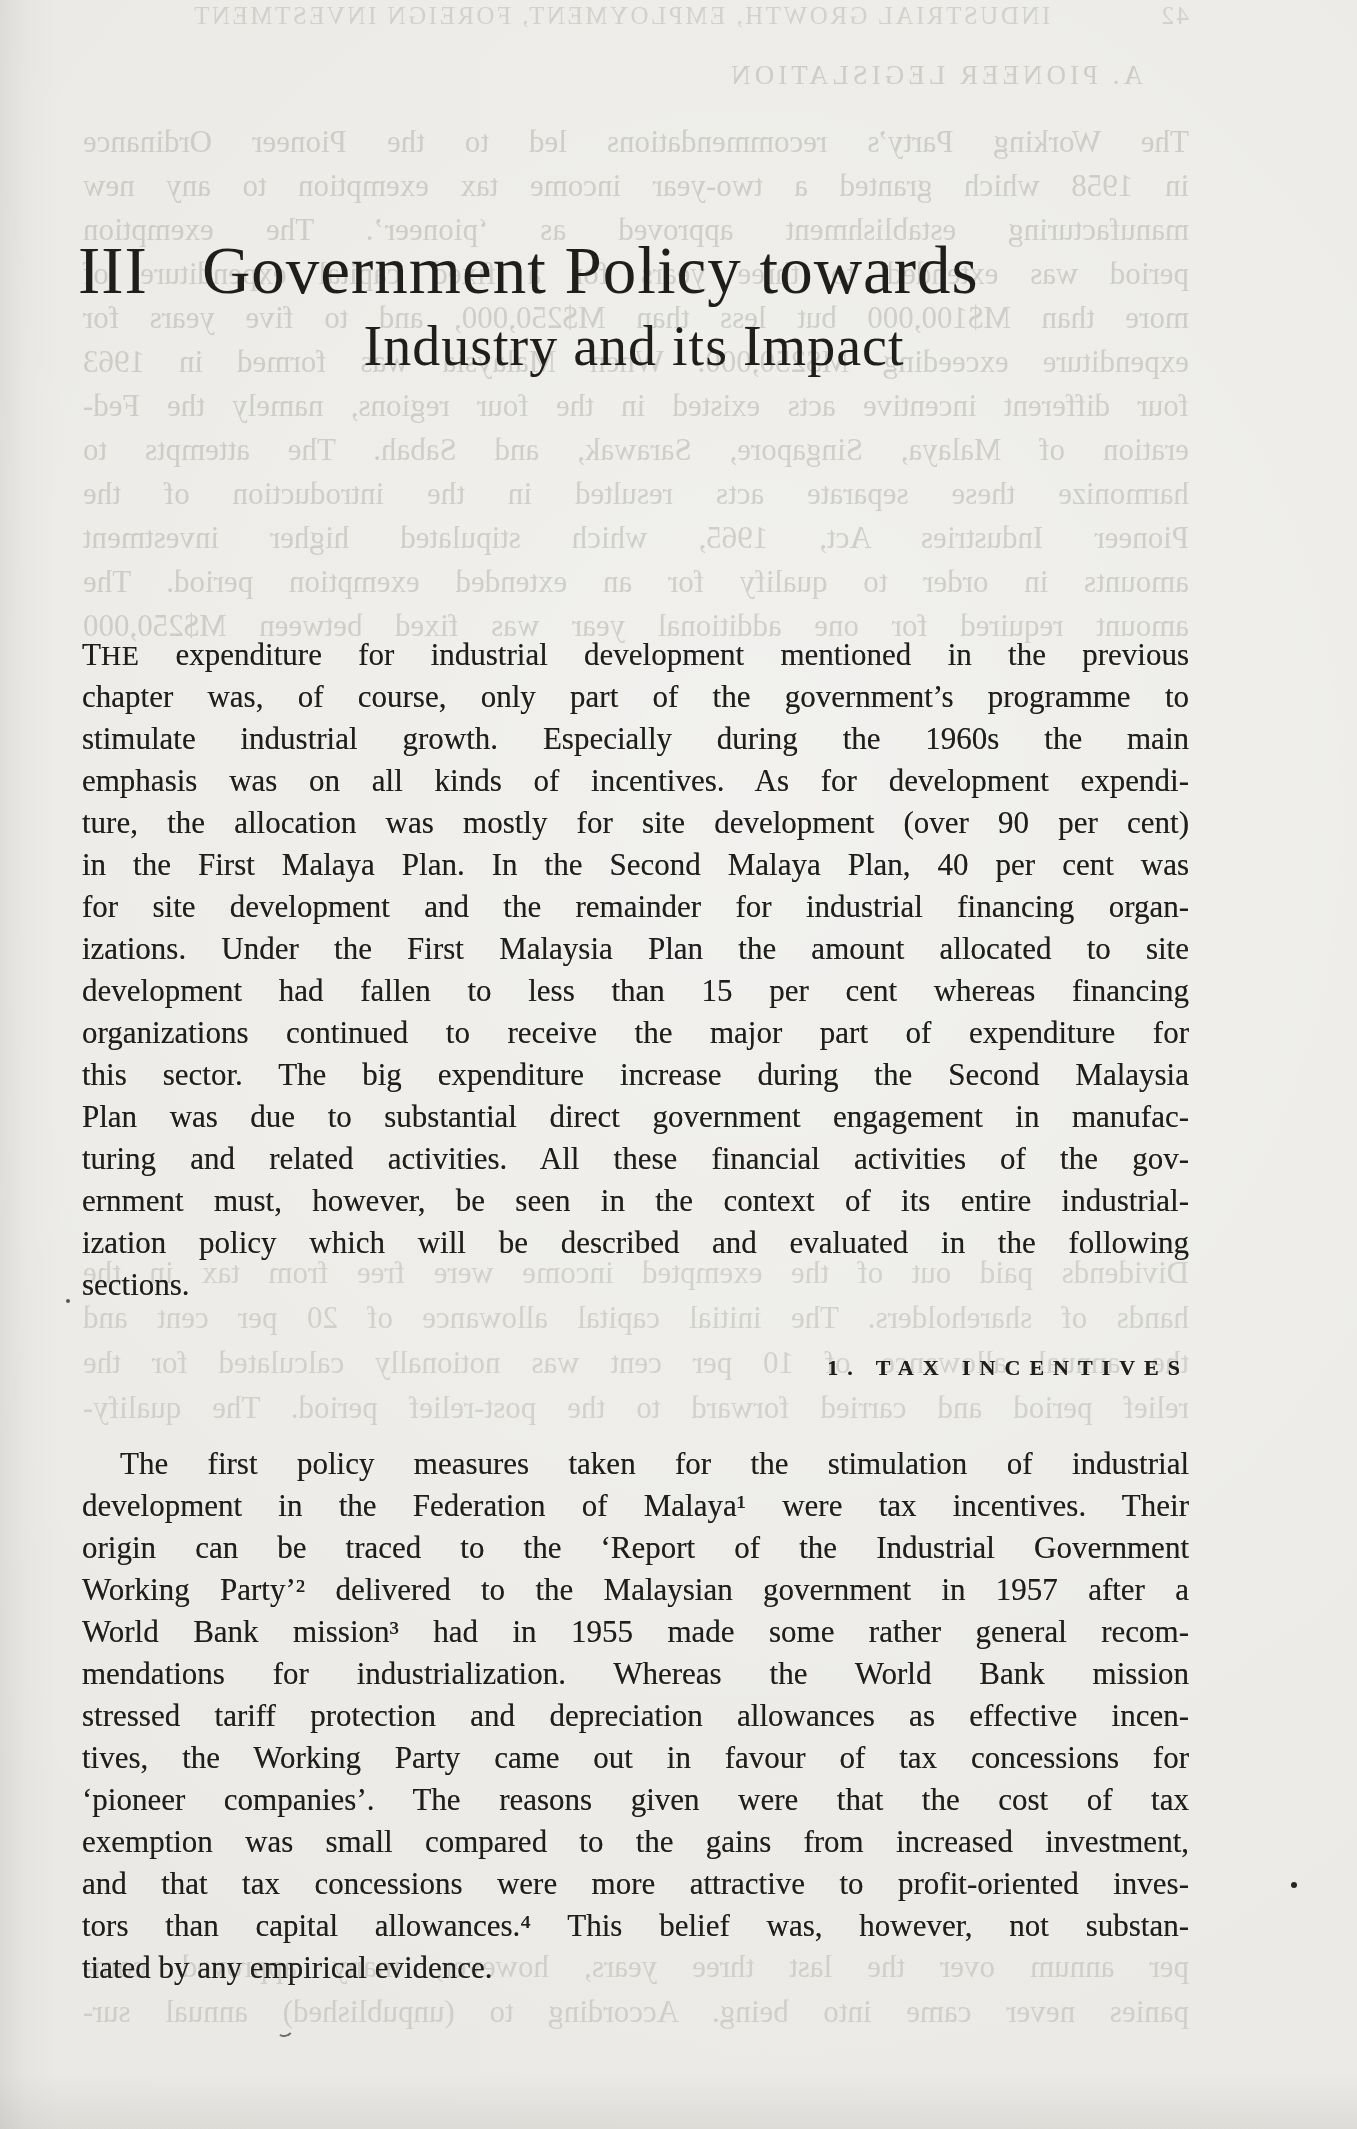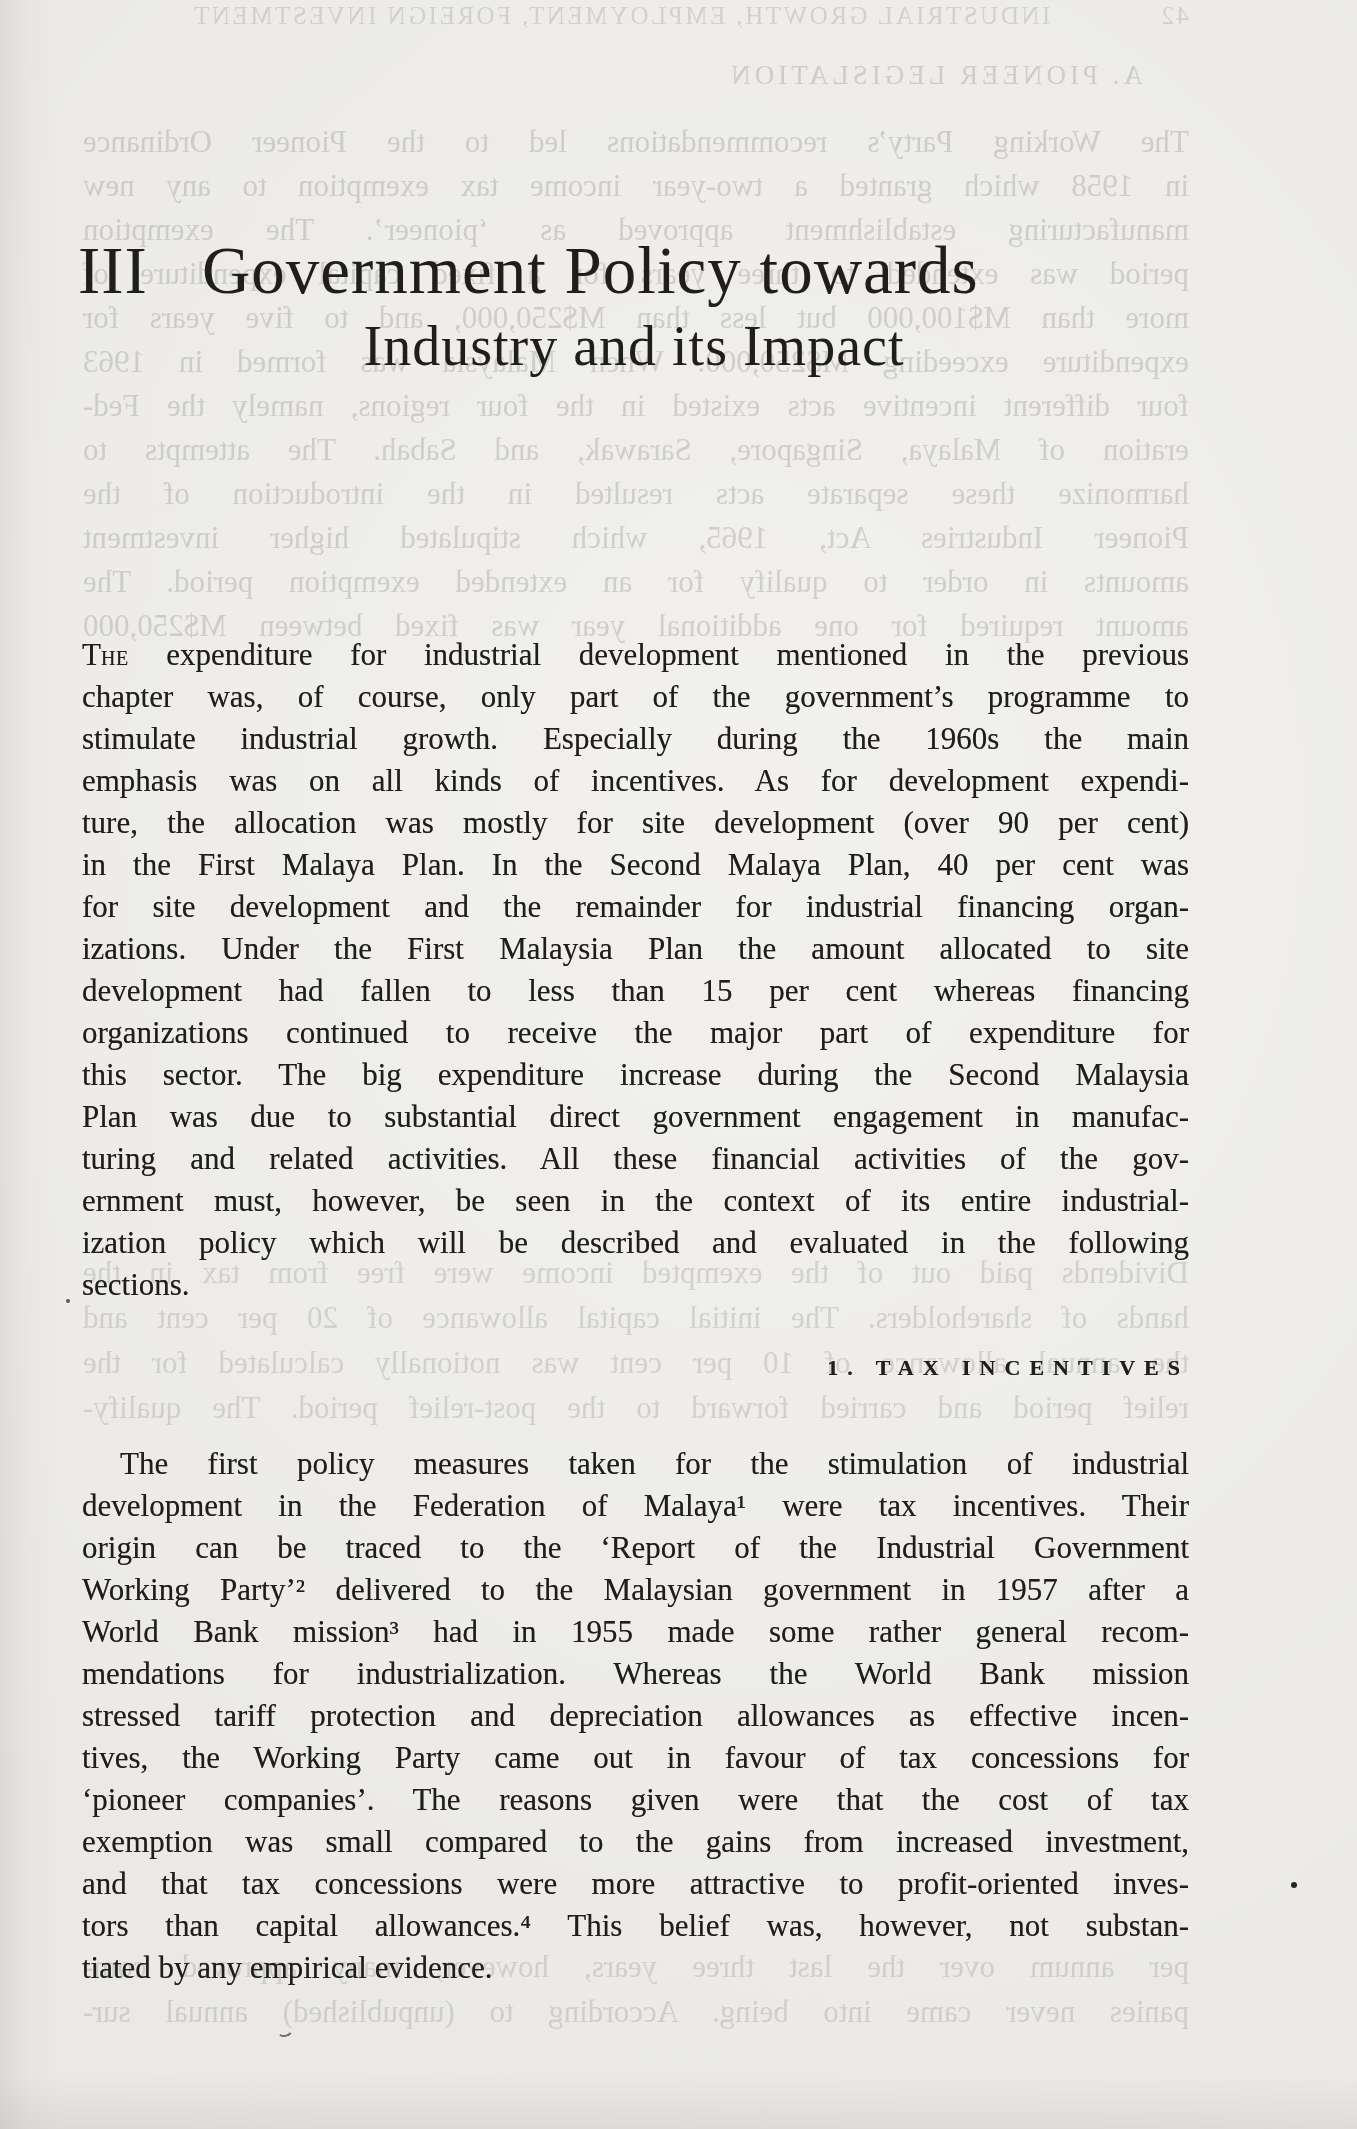--- a/index.html
+++ b/index.html
@@ -48,21 +48,21 @@
   .main-text { position:absolute; left:82px; width:1107px; }
   .para1 { top:634px; }
   .para2 { top:1415px;margin-top:28px; }
   .bline {
     height:42px; line-height:42px; font-size:31px;
     text-align:justify; text-align-last:justify; white-space:nowrap;
     text-shadow:0 0 0.5px rgba(20,20,18,0.55);
   }
   .bline.lastline { text-align-last:left; }
   .bline.indent { padding-left:38px; box-sizing:border-box; }
-  .sc { font-size:20px; letter-spacing:0.5px; }
+  .sc { font-size:28px; letter-spacing:0.5px; }
   .section-heading {
     position:absolute; left:82px; top:1348px; width:1107px;
     font-size:22px; line-height:40px; letter-spacing:9px; text-align:right;
     text-shadow:0 0 0.5px rgba(20,20,18,0.55);
     font-weight:bold;
   }
   
   .speck-dot {
     position:absolute; left:1291px; top:1882px; width:6px; height:6px;
     border-radius:50%; background:#262523;

